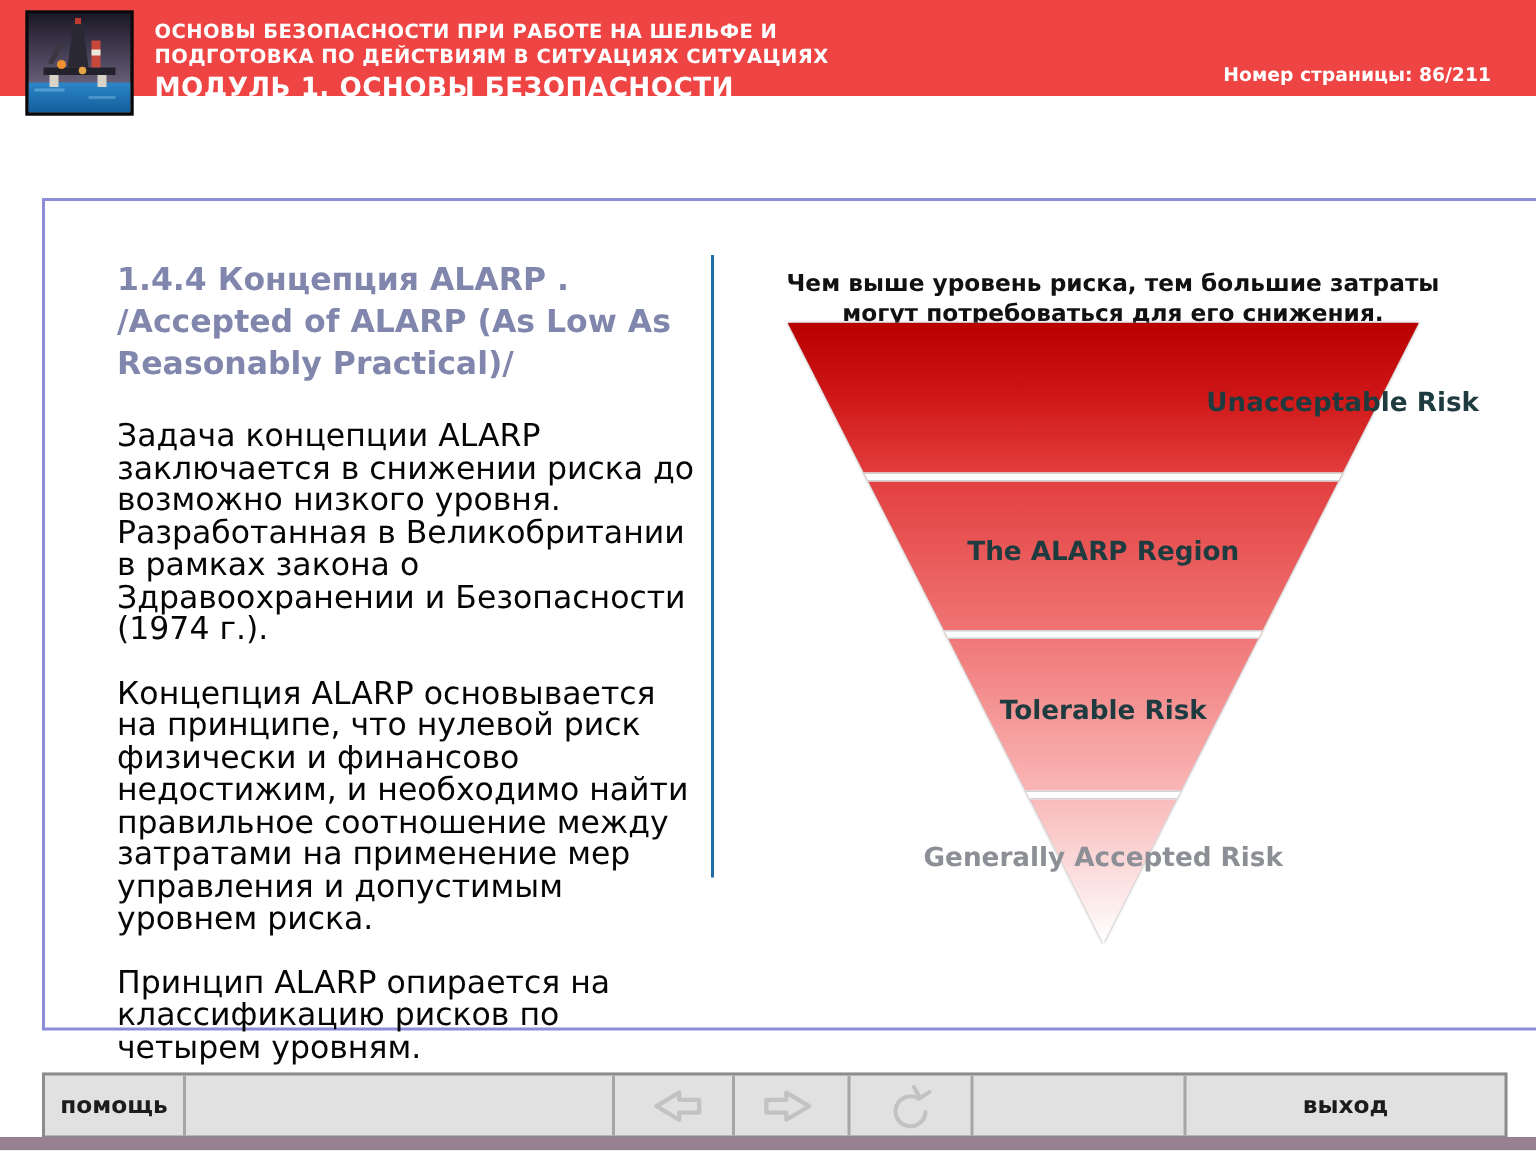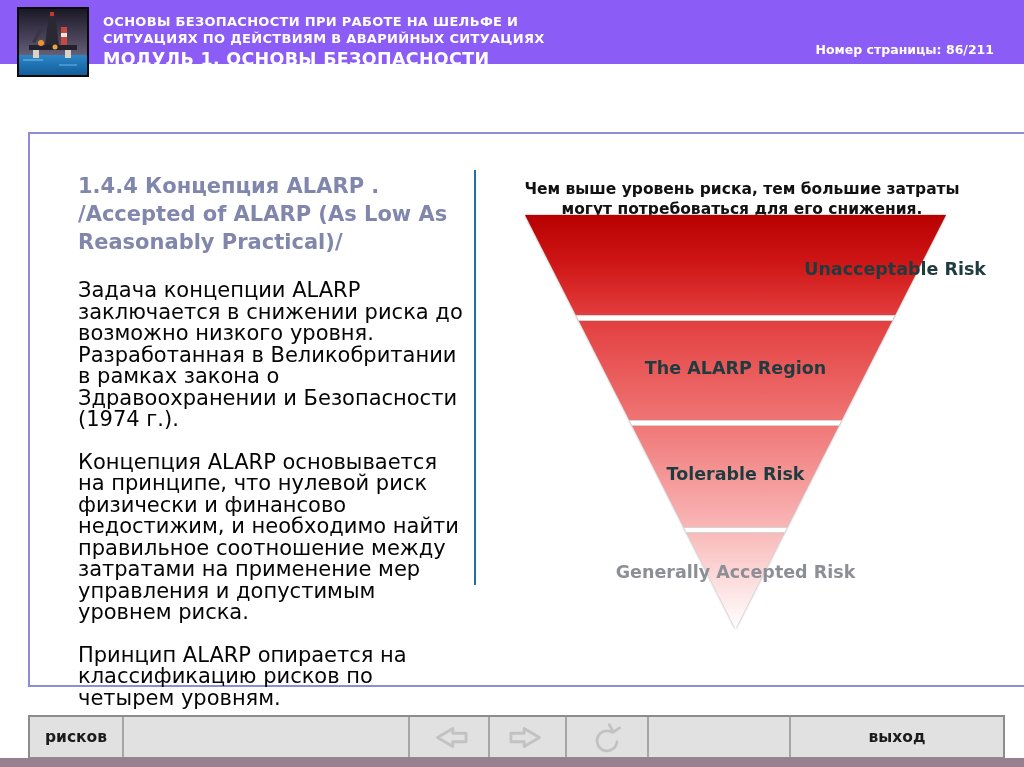--- a/index.html
+++ b/index.html
@@ -1,20 +1,20 @@
 <!DOCTYPE html>
 <html><head>
 <meta charset="utf-8">
 <style>
   html,body{margin:0;padding:0;background:#fff;}
   .stage{position:relative;width:1024px;height:767px;background:#ffffff;overflow:hidden;
          font-family:"DejaVu Sans","Liberation Sans",sans-serif;}
 
   
-  .hdr{position:absolute;left:0;top:0;width:1024px;height:64px;background:#8b5cf6;}
+  .hdr{position:absolute;left:0;top:0;width:1024px;height:64px;background:#ef4444;}
   .logo{position:absolute;left:17px;top:7px;width:72px;height:70px;border:2px solid #0a0a0a;
         box-sizing:border-box;background:#1b1826;}
   .logo svg{display:block;width:100%;height:100%;}
   .hdr-titles{position:absolute;left:103px;top:13px;color:#ffffff;white-space:nowrap;}
   .hdr-t1{font-size:13px;font-weight:700;letter-spacing:.3px;line-height:17px;}
   .hdr-t2{font-size:17.5px;font-weight:700;letter-spacing:.3px;line-height:22px;margin-top:1px;}
   .pagenum{position:absolute;right:30px;bottom:7px;color:#ffffff;font-weight:700;font-size:12.5px;}
 
   
   .subtitle{position:absolute;top:90px;right:19px;color:#7c7c7c;font-style:italic;font-size:13.5px;}
@@ -86,21 +86,21 @@
         <rect x="31" y="3" width="4" height="4" fill="#C03A30"></rect>
         <rect x="42" y="18" width="6" height="18" fill="#C8473C"></rect>
         <rect x="42" y="24" width="6" height="4" fill="#EFE8DC"></rect>
         <polygon points="20,20 24,20 16,34 13,33" fill="#3A3642"></polygon>
         <circle cx="22" cy="34" r="3" fill="#FF9A2A" opacity="0.9"></circle>
         <circle cx="36" cy="38" r="2.5" fill="#FFB347" opacity="0.9"></circle>
       </svg>
     </div>
     <div class="hdr-titles">
       <div class="hdr-t1">ОСНОВЫ БЕЗОПАСНОСТИ ПРИ РАБОТЕ НА ШЕЛЬФЕ И</div>
-      <div class="hdr-t1">СИТУАЦИЯХ ПО ДЕЙСТВИЯМ В АВАРИЙНЫХ СИТУАЦИЯХ</div>
+      <div class="hdr-t1">ПОДГОТОВКА ПО ДЕЙСТВИЯМ В СИТУАЦИЯХ СИТУАЦИЯХ</div>
       <div class="hdr-t2">МОДУЛЬ 1. ОСНОВЫ БЕЗОПАСНОСТИ</div>
     </div>
     <div class="pagenum">Номер страницы: 86/211</div>
   </div>
 
 
   <div class="panel">
 
     <div class="textcol">
       <div class="heading">
@@ -131,21 +131,21 @@
       <div class="pyr-labels">
         <div class="plabel l0">Unacceptable Risk</div>
         <div class="plabel l2">Tolerable Risk</div>
         <div class="plabel l1">The ALARP Region</div>
         <div class="plabel l3">Generally Accepted Risk</div>
       </div>
     </div>
   </div>
 
   <div class="bar">
-    <div class="cell btn c-help">рисков</div>
+    <div class="cell btn c-help">помощь</div>
     <div class="cell c-sp1"></div>
     <div class="cell c-back">
       <svg class="nav-ic" width="46" height="38" viewBox="0 0 48 40">
         <path d="M28 11 L12 20.5 L28 30 L28 25 L42 25 L42 16 L28 16 Z" fill="none" stroke="#C2C2C2" stroke-width="3" stroke-linejoin="round"></path>
       </svg>
     </div>
     <div class="cell c-fwd">
       <svg class="nav-ic" width="46" height="38" viewBox="0 0 48 40">
         <path d="M20 11 L36 20.5 L20 30 L20 25 L6 25 L6 16 L20 16 Z" fill="none" stroke="#C2C2C2" stroke-width="3" stroke-linejoin="round"></path>
       </svg>

